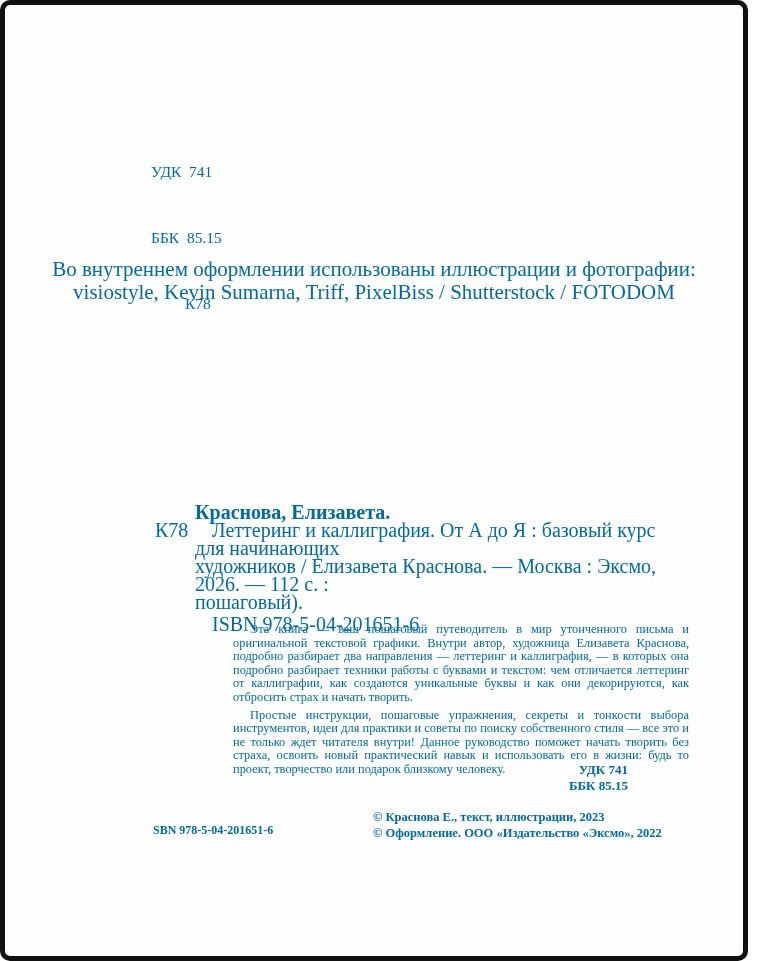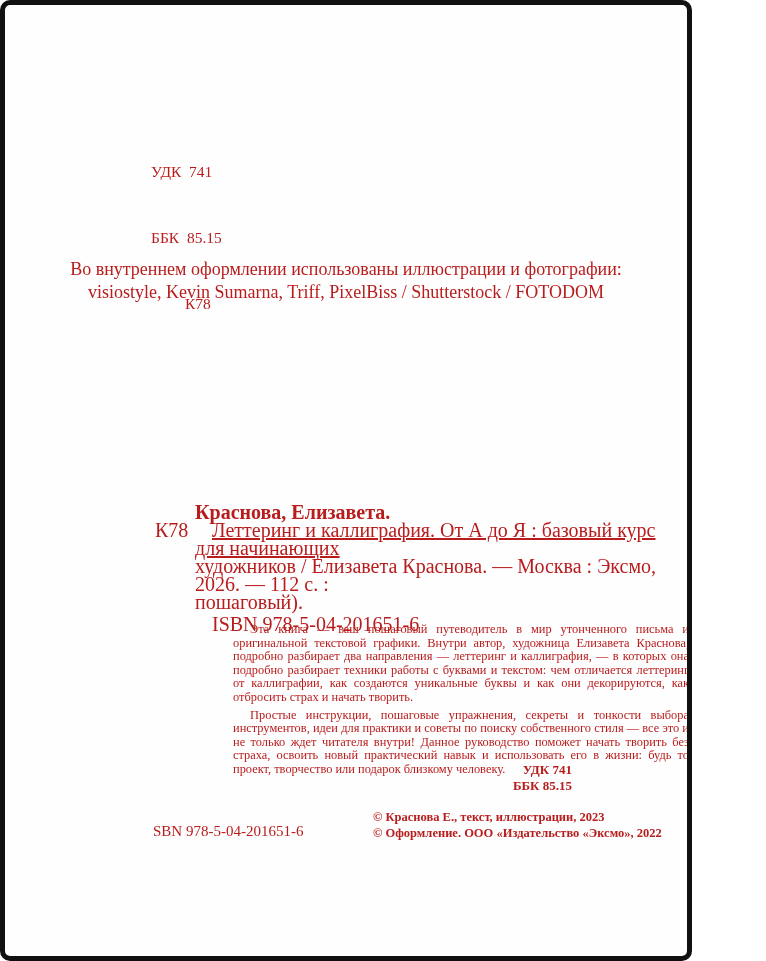--- a/index.html
+++ b/index.html
@@ -3,46 +3,46 @@
 <meta charset="utf-8">
 <style>
   html, body {
     margin: 0;
     padding: 0;
     background: #ffffff;
     font-family: "Liberation Serif", serif;
   }
   .page {
     position: relative;
-    width: 692px;
+    width: 748px;
     height: 961px;
     box-sizing: border-box;
     background: #fefefe;
     border: 5px solid #111111;
     border-radius: 10px;
-    color: #b91c1c;
+    color: #0369a1;
     overflow: hidden;
   }
   .top-codes {
     position: absolute;
     left: 146px;
     top: 112px;
     font-size: 15.5px;
     line-height: 22px;
     white-space: pre;
   }
   .top-codes .k-code { padding-left: 34px; }
 
   .credits {
     position: absolute;
     left: 0;
     top: 253px;
     width: 100%;
     text-align: center;
-    font-size: 18px;
+    font-size: 21px;
     line-height: 23px;
   }
 
   .bib-block {
     position: absolute;
     left: 150px;
     top: 498px;
     width: 510px;
     font-size: 20px;
     line-height: 18px;
@@ -50,21 +50,21 @@
   .bib-author {
     margin-left: 40px;
     font-weight: bold;
   }
   .bib-code {
     position: absolute;
     left: 0;
     top: 18px;
   }
   .bib-desc { margin-left: 40px; }
-  .bib-desc .desc-line:first-child { text-indent: 17px; text-decoration: underline; }
+  .bib-desc .desc-line:first-child { text-indent: 17px; }
   .bib-isbn {
     margin-left: 57px;
     margin-top: 4px;
   }
 
   .annotation {
     position: absolute;
     left: 190px;
     top: 618px;
     width: 456px;
@@ -85,22 +85,22 @@
     text-align: right;
     font-weight: bold;
     font-size: 13px;
     line-height: 16px;
   }
 
   .footer-isbn {
     position: absolute;
     left: 148px;
     top: 818px;
-    font-weight: normal;
-    font-size: 15px;
+    font-weight: bold;
+    font-size: 12px;
   }
   .footer-copyright {
     position: absolute;
     left: 368px;
     top: 804px;
     font-weight: bold;
     font-size: 12.5px;
     line-height: 16px;
   }
 </style>

